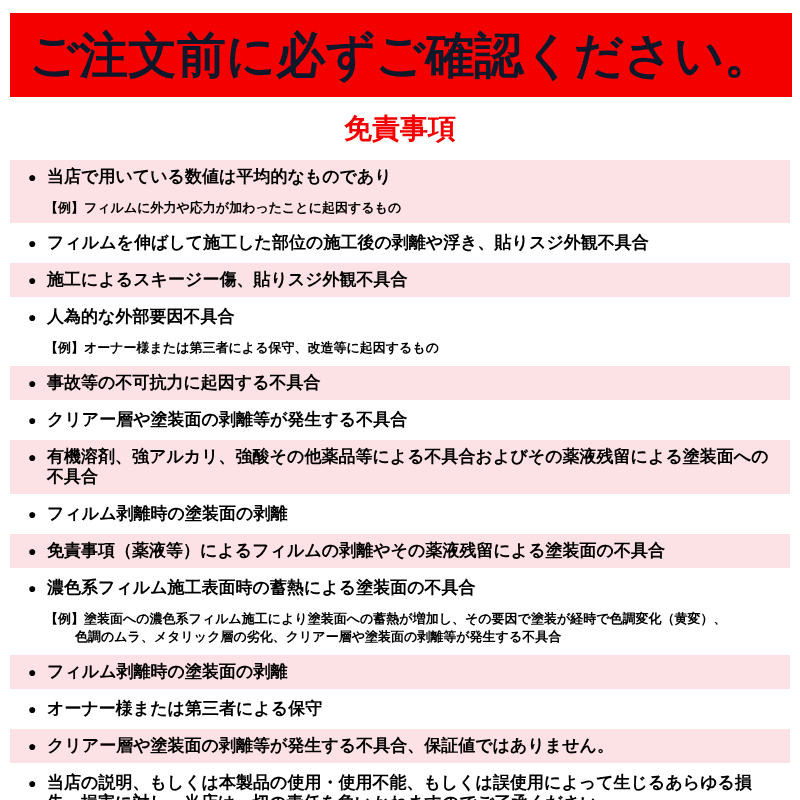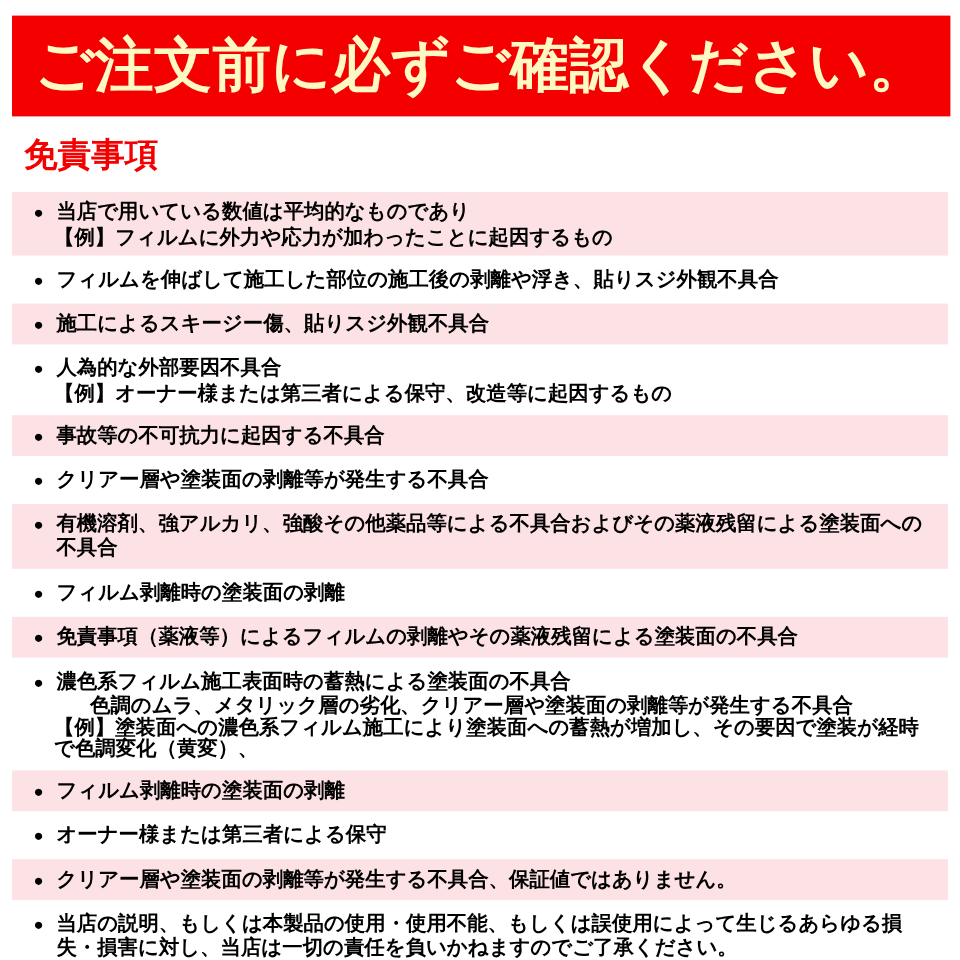--- a/index.html
+++ b/index.html
@@ -14,35 +14,36 @@
     background: #ffffff;
     color: var(--text);
     font-family: "Liberation Sans", "DejaVu Sans", sans-serif;
   }
   .page { width: 800px; height: 800px; overflow: hidden; }
 
   .banner {
     margin: 13px 8px 0 10px;
     height: 84px;
     background: var(--red);
-    color: #fef9c3;
+    color: #0f172a;
     font-size: 49px;
     font-weight: bold;
     text-align: center;
     line-height: 84px;
     white-space: nowrap;
     overflow: hidden;
   }
 
   .heading {
     margin: 17px 20px 15px 20px;
     color: var(--red);
     font-size: 28px;
     font-weight: bold;
     line-height: 1.1;
+    text-align: center;
   }
 
   .list { margin: 0 10px; }
 
   .row {
     padding: 7px 10px 7px 18px;
     margin-bottom: 3px;
   }
   .row.highlight { background: var(--pink); }
 
@@ -54,22 +55,22 @@
     line-height: 20px;
   }
   .bullet {
     flex: 0 0 19px;
     font-size: 14px;
     line-height: 20px;
   }
   .main .text { flex: 1; }
 
   .example {
-    margin: 2px 0 0 17px;
-    font-size: 17px;
+    margin: 12px 0 0 17px;
+    font-size: 13px;
     font-weight: bold;
     line-height: 17px;
   }
   .example.cont {
     margin-left: 47px;
     margin-top: 1px;
   }
 </style>
 </head>
 <body>
@@ -135,22 +136,22 @@
         <div class="main">
           <span class="bullet">●</span>
           <span class="text">免責事項（薬液等）によるフィルムの剥離やその薬液残留による塗装面の不具合</span>
         </div>
       </div>
       <div class="row">
         <div class="main">
           <span class="bullet">●</span>
           <span class="text">濃色系フィルム施工表面時の蓄熱による塗装面の不具合</span>
         </div>
+        <div class="example">【例】塗装面への濃色系フィルム施工により塗装面への蓄熱が増加し、その要因で塗装が経時で色調変化（黄変）、</div>
         <div class="example cont">色調のムラ、メタリック層の劣化、クリアー層や塗装面の剥離等が発生する不具合</div>
-        <div class="example">【例】塗装面への濃色系フィルム施工により塗装面への蓄熱が増加し、その要因で塗装が経時で色調変化（黄変）、</div>
       </div>
       <div class="row highlight">
         <div class="main">
           <span class="bullet">●</span>
           <span class="text">フィルム剥離時の塗装面の剥離</span>
         </div>
       </div>
       <div class="row">
         <div class="main">
           <span class="bullet">●</span>

